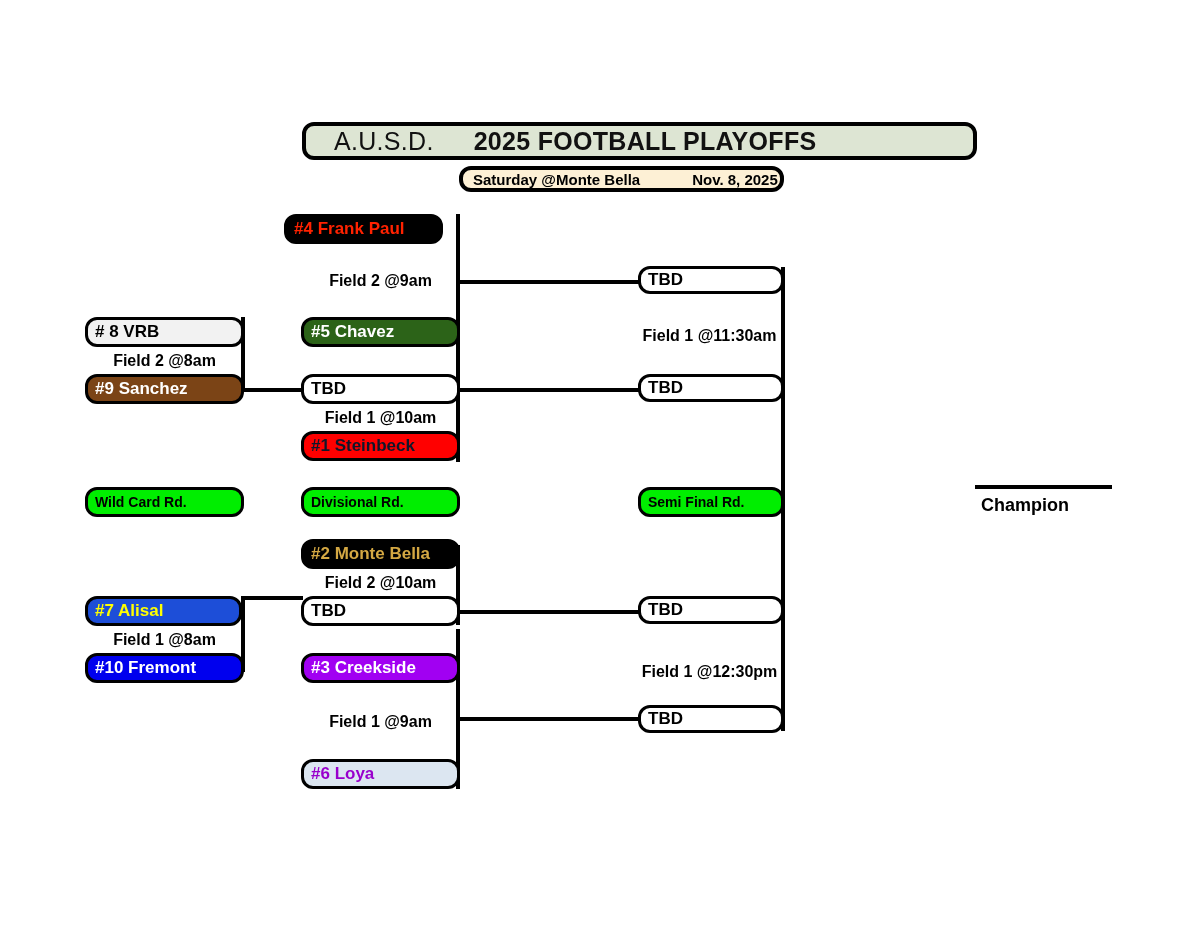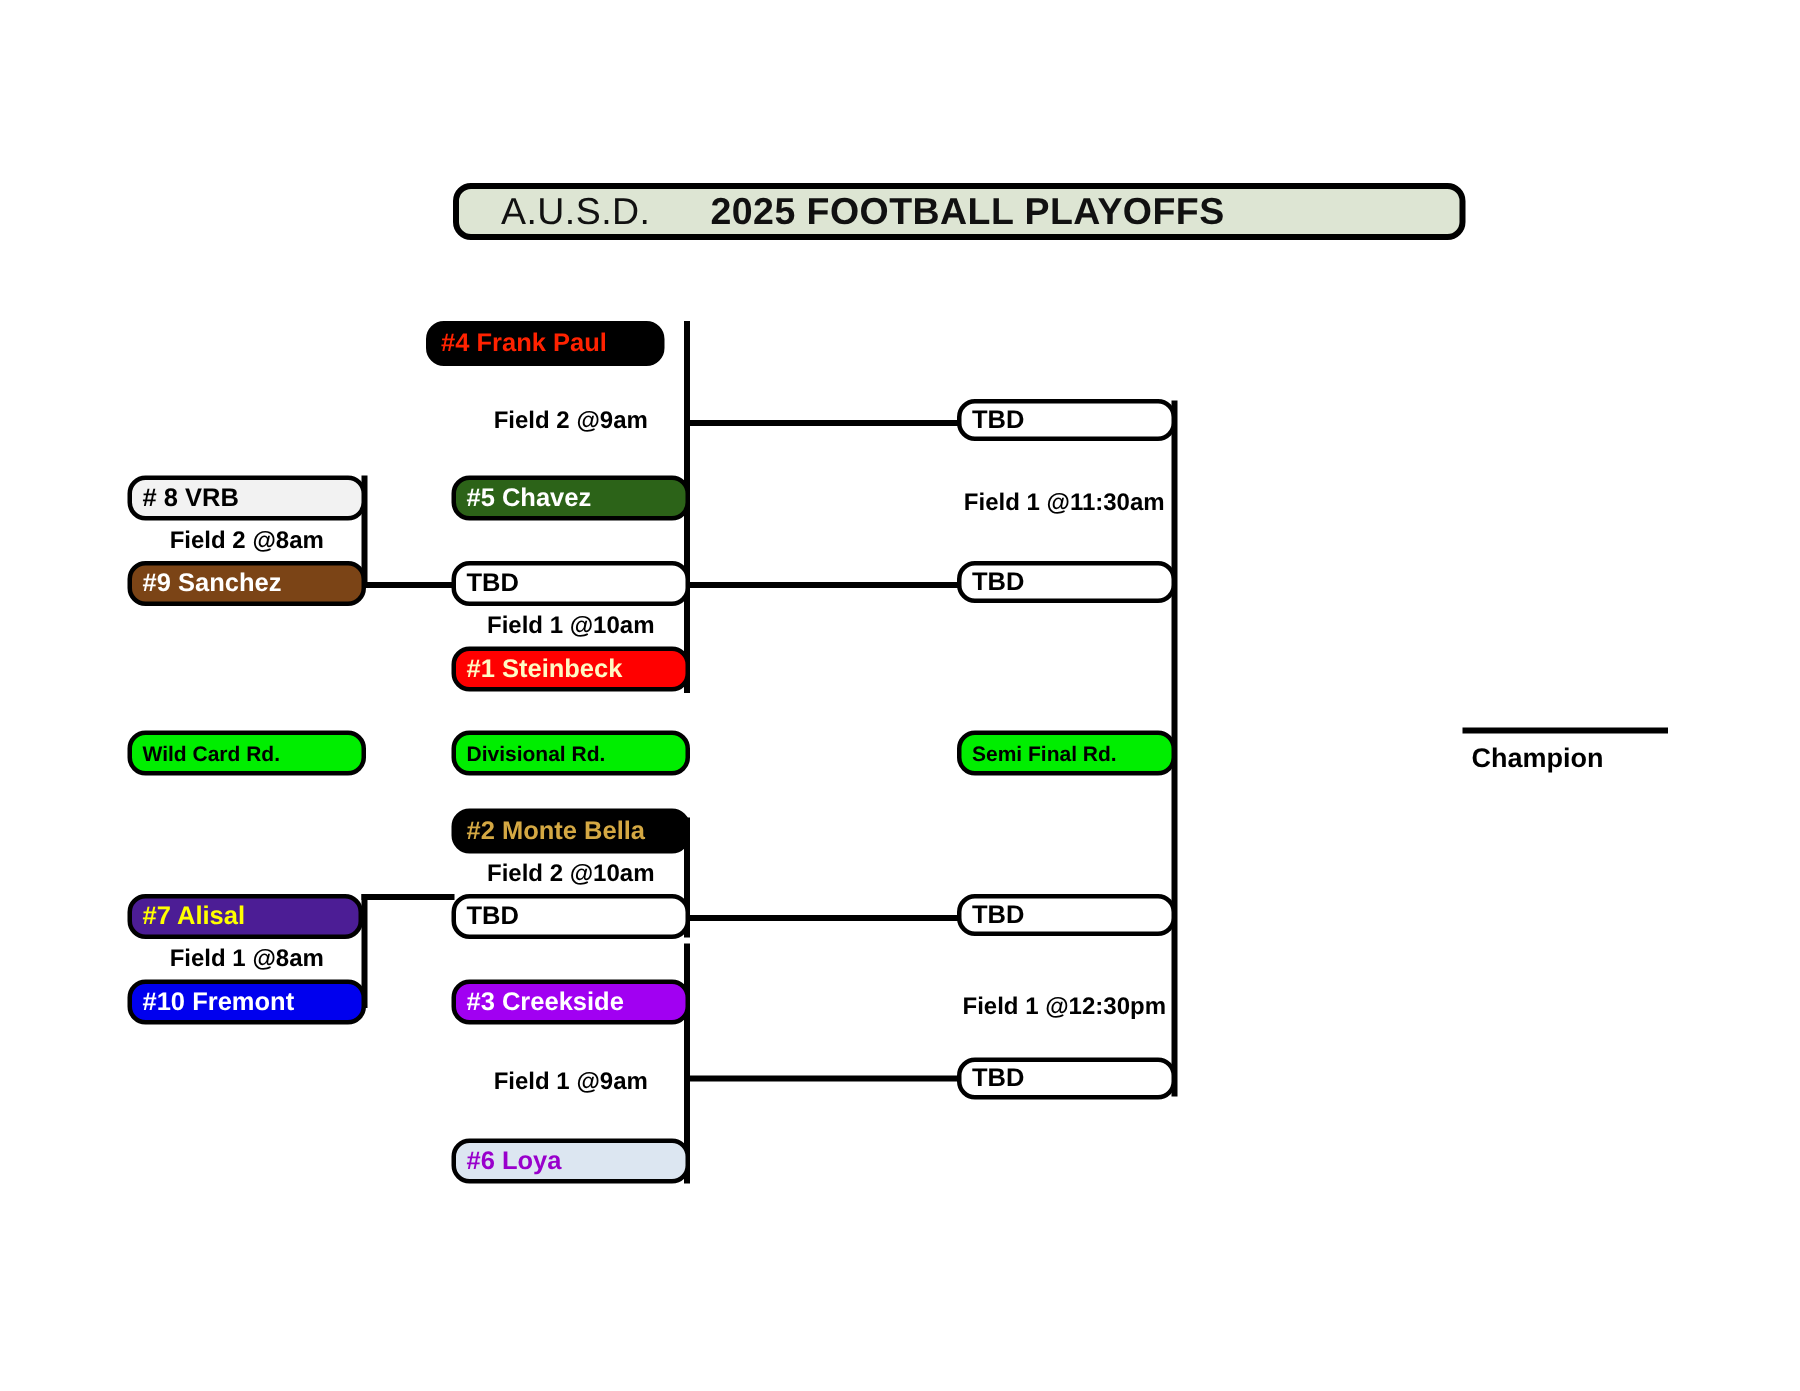--- a/index.html
+++ b/index.html
@@ -114,20 +114,24 @@
 </head>
 <body>
 
 <div id="bracket-root">
 
   <div class="cell title-banner" style="left:302px; top:122px; width:675px; height:38px;">
     <span class="t-org">A.U.S.D.</span>
     <span class="t-main">2025 FOOTBALL PLAYOFFS</span>
   </div>
 
+  <div class="cell subtitle-banner" style="left:459px; top:166px; width:325px; height:26px;">
+    <span>Saturday @Monte Bella</span>
+    <span>Nov. 8, 2025</span>
+  </div>
 
   <div class="line-v" style="left:241px; top:317px; width:4px; height:75px;"></div>
   <div class="line-h" style="left:241px; top:388px; width:62px; height:4px;"></div>
 
   <div class="line-v" style="left:241px; top:596px; width:4px; height:76px;"></div>
   <div class="line-h" style="left:241px; top:596px; width:62px; height:4px;"></div>
 
   <div class="line-v" style="left:456px; top:214px; width:4px; height:170px;"></div>
   <div class="line-h" style="left:456px; top:280px; width:184px; height:4px;"></div>
 
@@ -147,21 +151,21 @@
   <div class="cell box" style="left:85px; top:317px; width:159px; height:30px; background:#f2f2f2; color:#000000;">
     <span># 8 VRB</span>
   </div>
   <div class="cell label" style="left:85px; top:348px; width:159px; height:25px;">
     <span>Field 2 @8am</span>
   </div>
   <div class="cell box" style="left:85px; top:374px; width:159px; height:30px; background:#7b4416; color:#ffffff;">
     <span>#9 Sanchez</span>
   </div>
 
-  <div class="cell box" style="left:85px; top:596px; width:157px; height:30px; background:#4c1d95; color:#ffff00;">
+  <div class="cell box" style="left:85px; top:596px; width:157px; height:30px; background:#1d4ed8; color:#ffff00;">
     <span>#7 Alisal</span>
   </div>
   <div class="cell label" style="left:85px; top:627px; width:159px; height:25px;">
     <span>Field 1 @8am</span>
   </div>
   <div class="cell box" style="left:85px; top:653px; width:159px; height:30px; background:#0000ee; color:#ffffff;">
     <span>#10 Fremont</span>
   </div>
 
   <div class="cell round-chip" style="left:85px; top:487px; width:159px; height:30px;">
@@ -177,21 +181,21 @@
   <div class="cell box" style="left:301px; top:317px; width:159px; height:30px; background:#2c6318; color:#ffffff;">
     <span>#5 Chavez</span>
   </div>
 
   <div class="cell box" style="left:301px; top:374px; width:159px; height:30px; background:#ffffff; color:#000000;">
     <span>TBD</span>
   </div>
   <div class="cell label" style="left:301px; top:405px; width:159px; height:25px;">
     <span>Field 1 @10am</span>
   </div>
-  <div class="cell box" style="left:301px; top:431px; width:159px; height:30px; background:#ff0000; color:#fef9c3;">
+  <div class="cell box" style="left:301px; top:431px; width:159px; height:30px; background:#ff0000; color:#0f172a;">
     <span>#1 Steinbeck</span>
   </div>
 
   <div class="cell round-chip" style="left:301px; top:487px; width:159px; height:30px;">
     <span>Divisional Rd.</span>
   </div>
 
   <div class="cell box" style="left:301px; top:539px; width:159px; height:30px; background:#000000; color:#d4a843;">
     <span>#2 Monte Bella</span>
   </div>

